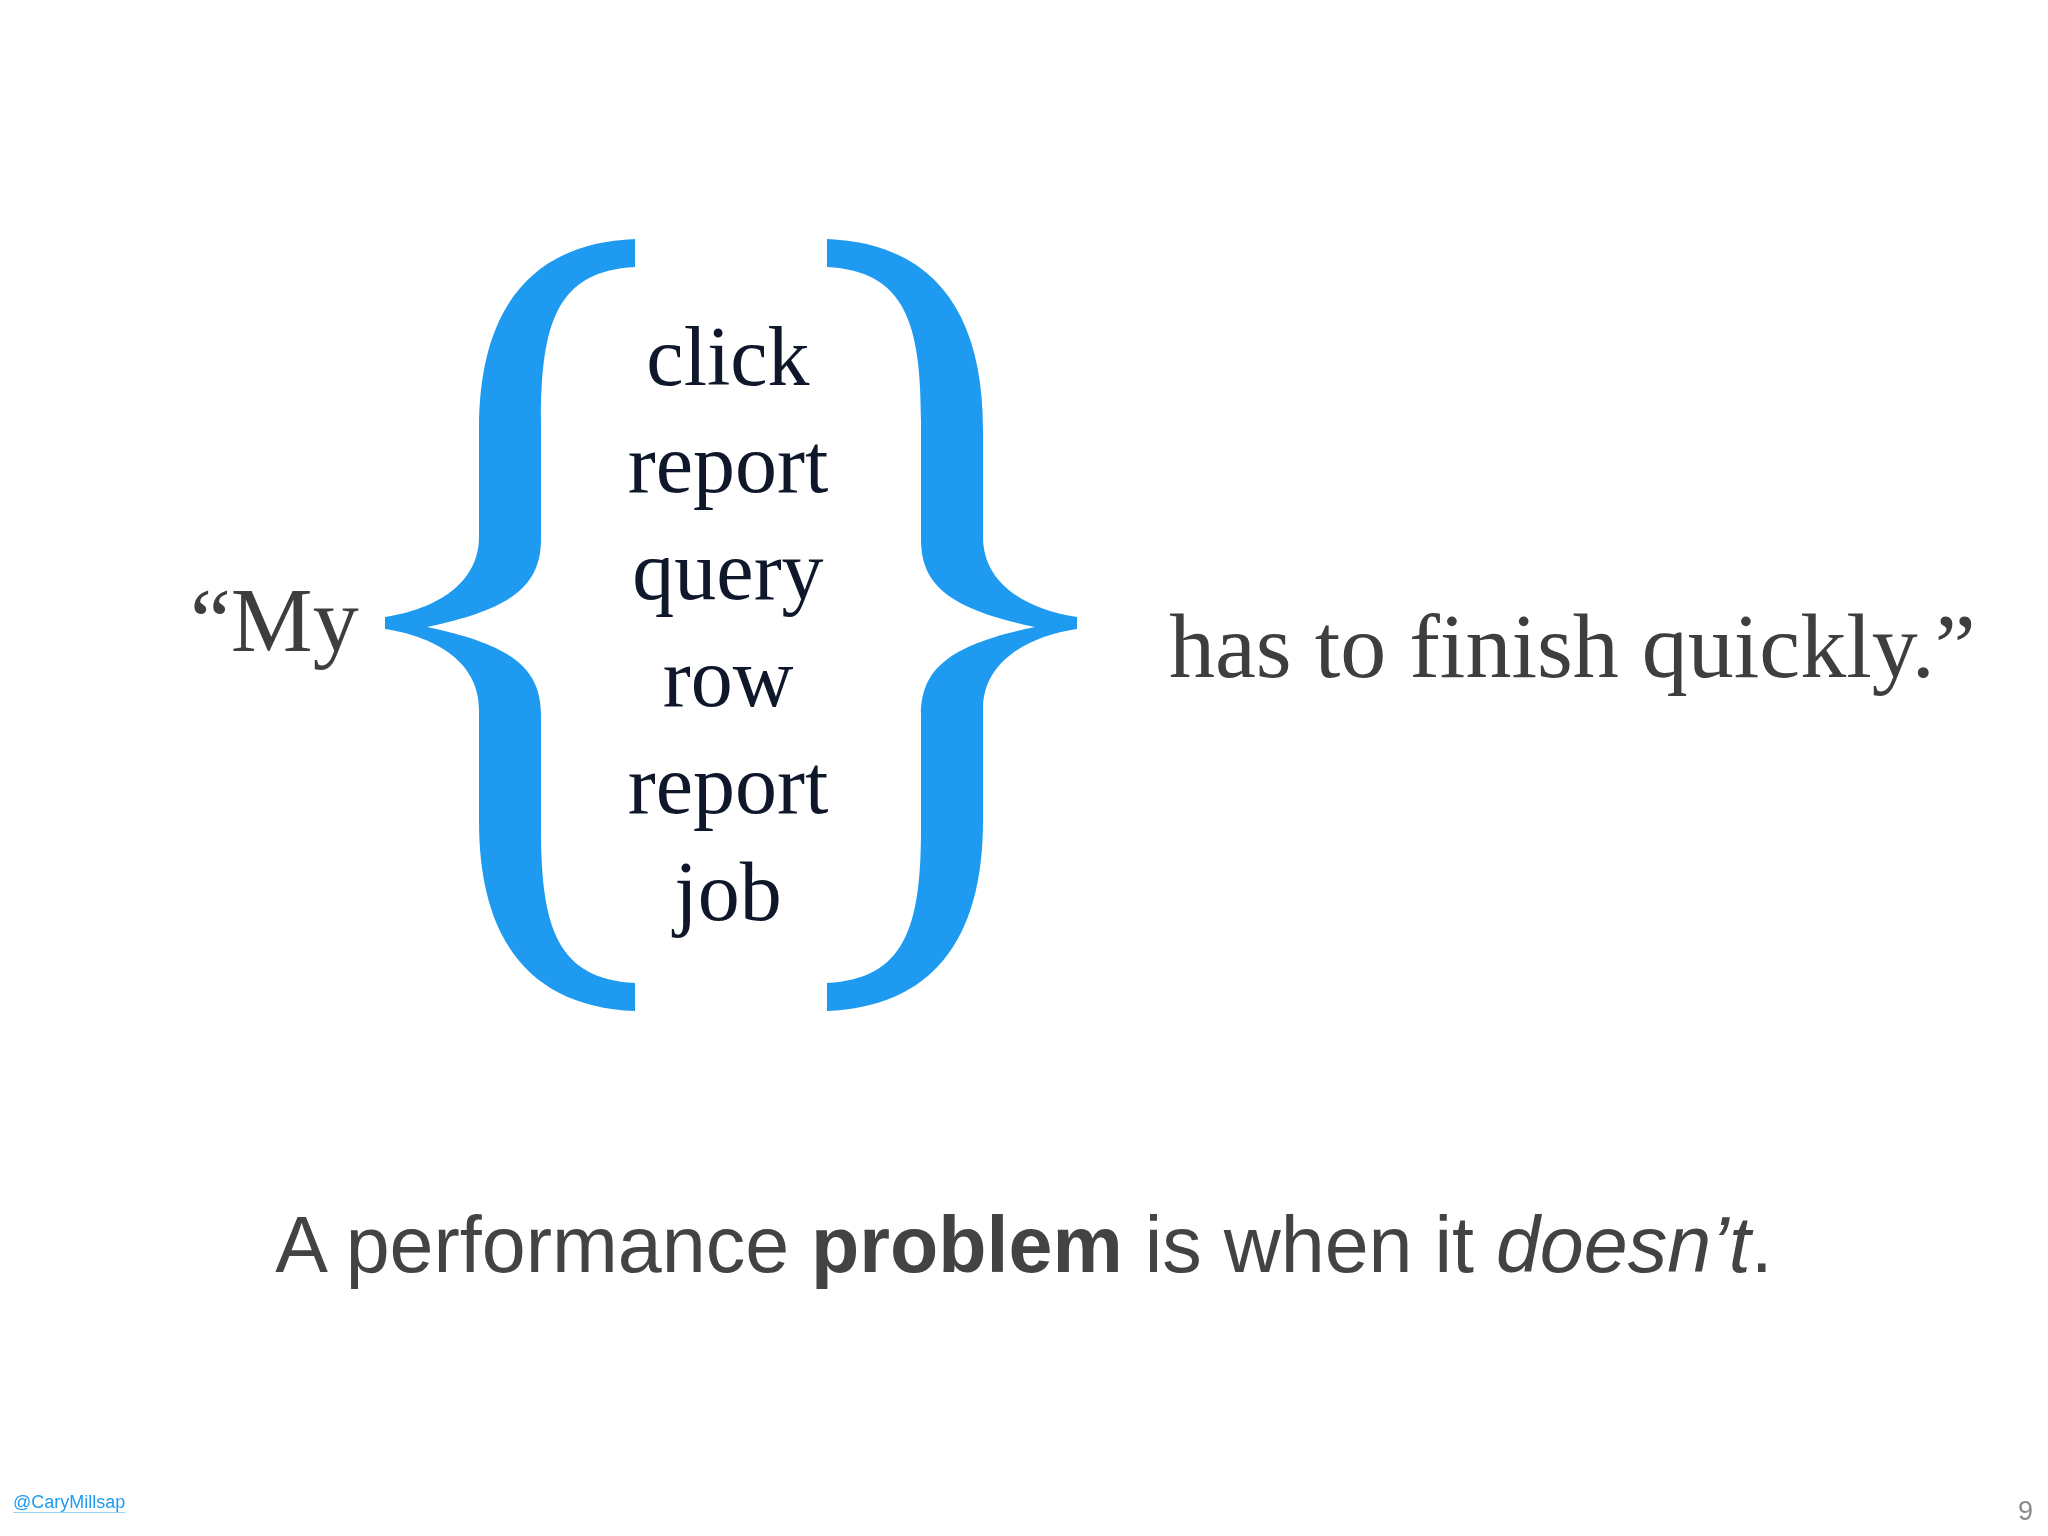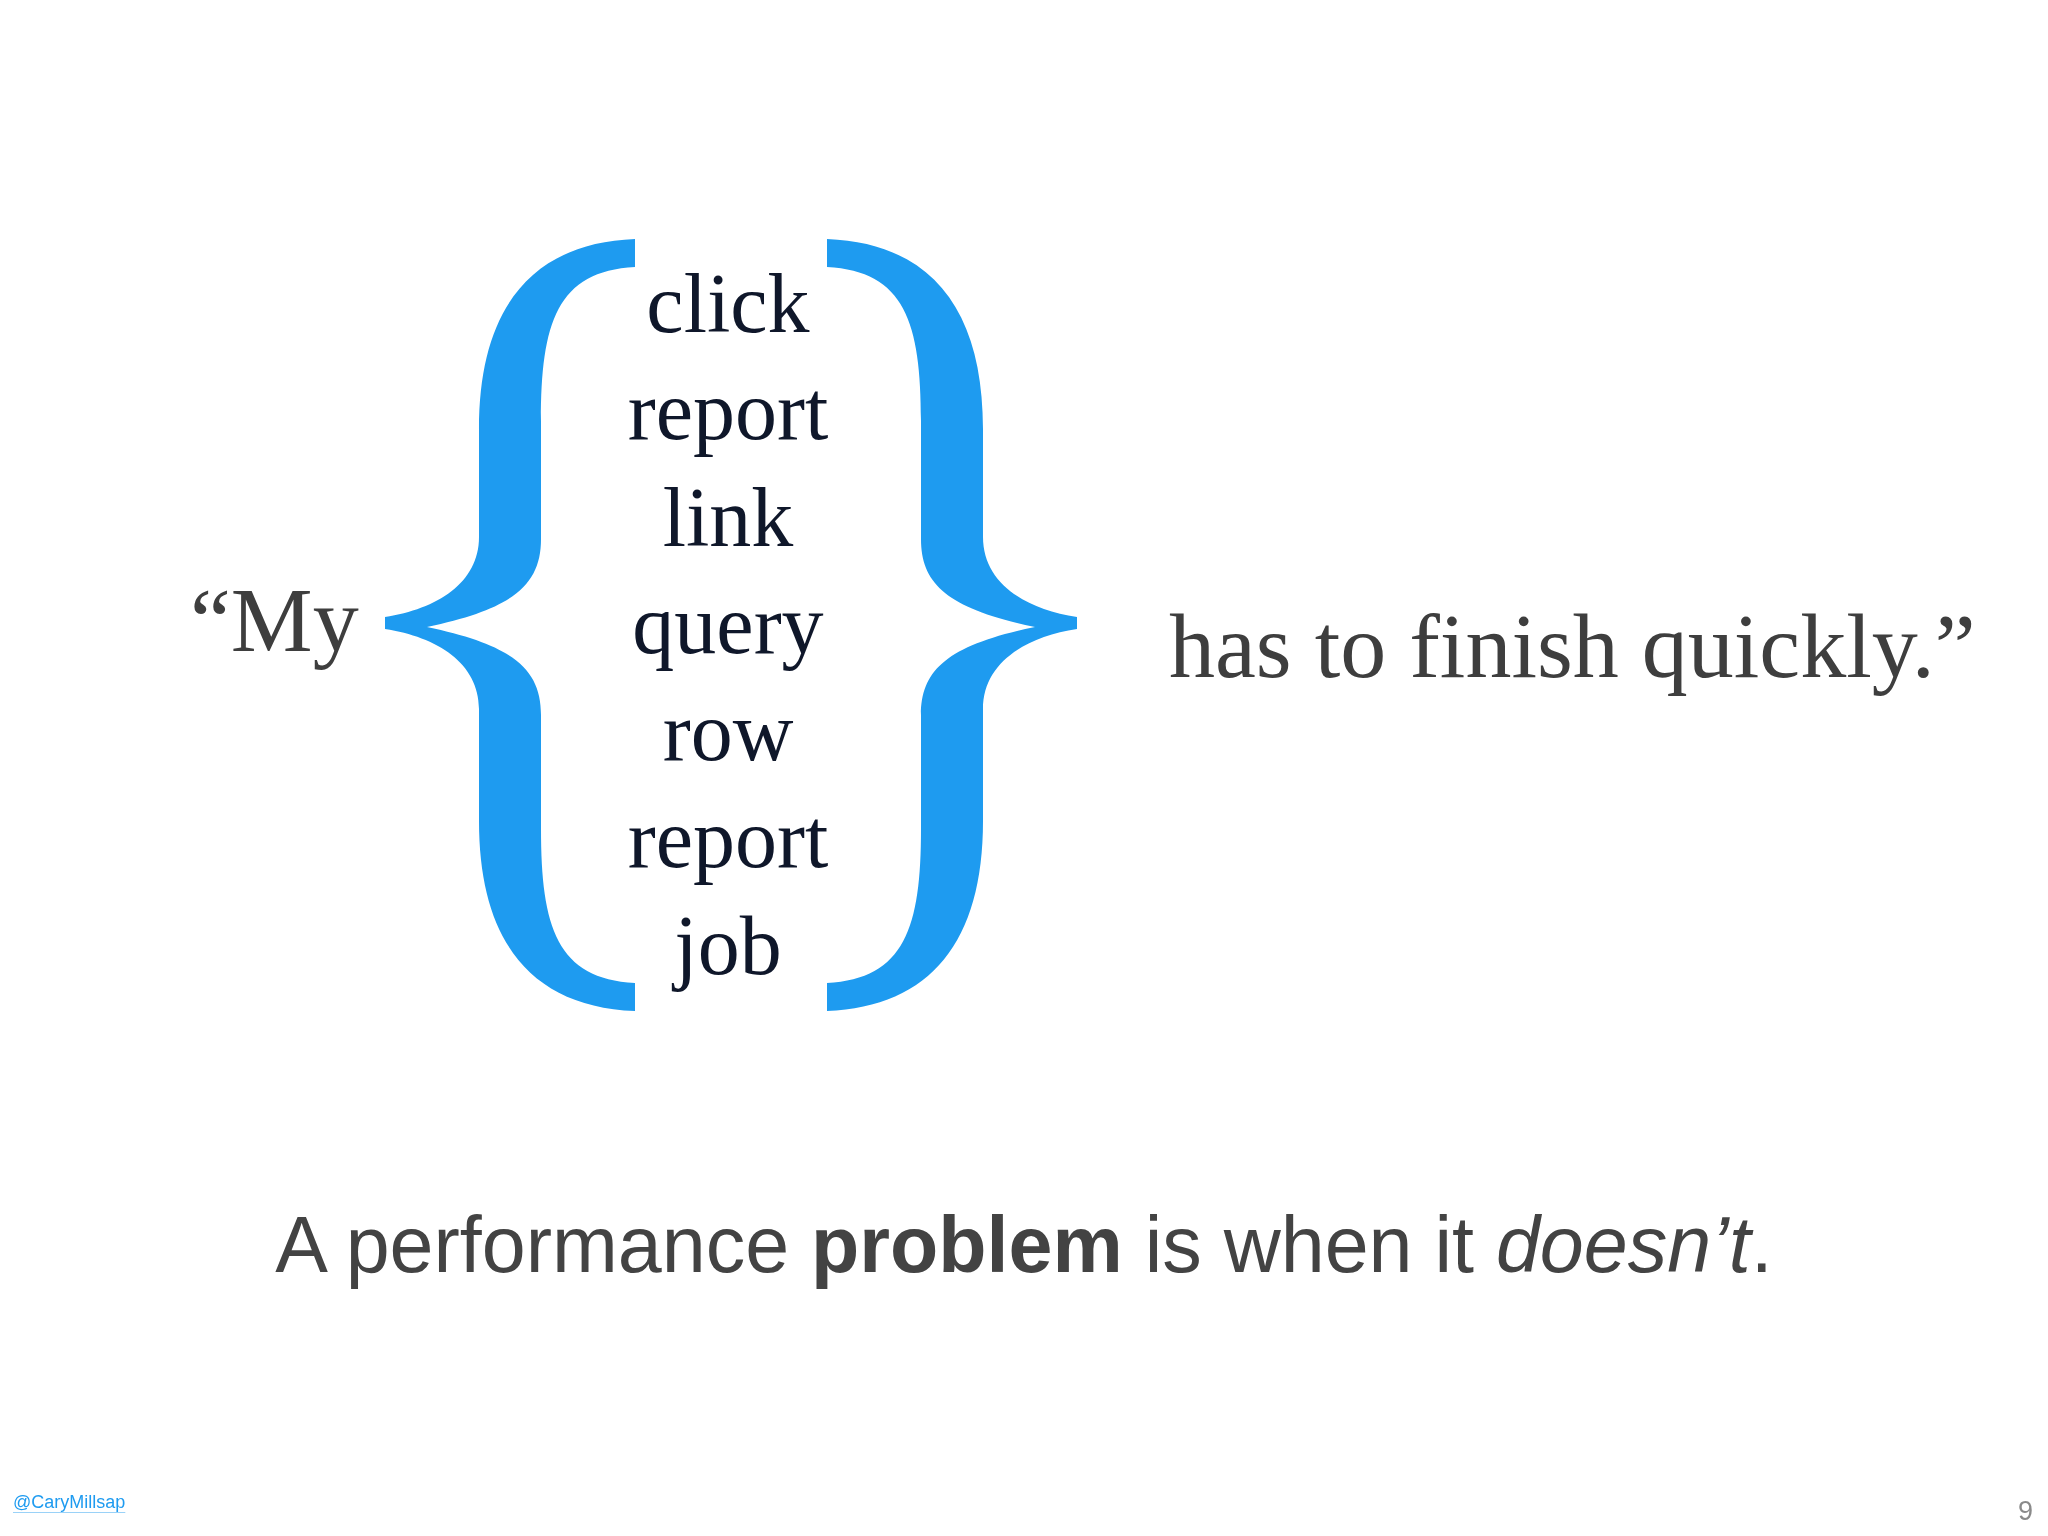--- a/index.html
+++ b/index.html
@@ -97,21 +97,20 @@
       C 156,432 128,408 42,390
       C 128,372 156,348 156,302
       L 156,184
       C 156,86 172,34 250,30
       Z"></path>
   </svg>
 
   <div class="brace-list">
       <div class="brace-item">click</div>
       <div class="brace-item">report</div>
-      <div class="brace-item">link</div>
       <div class="brace-item">query</div>
       <div class="brace-item">row</div>
       <div class="brace-item">report</div>
       <div class="brace-item">job</div>
     </div>
 
   <svg class="brace-svg brace-right" viewBox="0 0 260 776" xmlns="http://www.w3.org/2000/svg" aria-hidden="true">
     <path fill="#1E9BF0" transform="translate(260,0) scale(-1,1)" d="M 250,2
       C 146,6 94,72 94,192
       L 94,300

